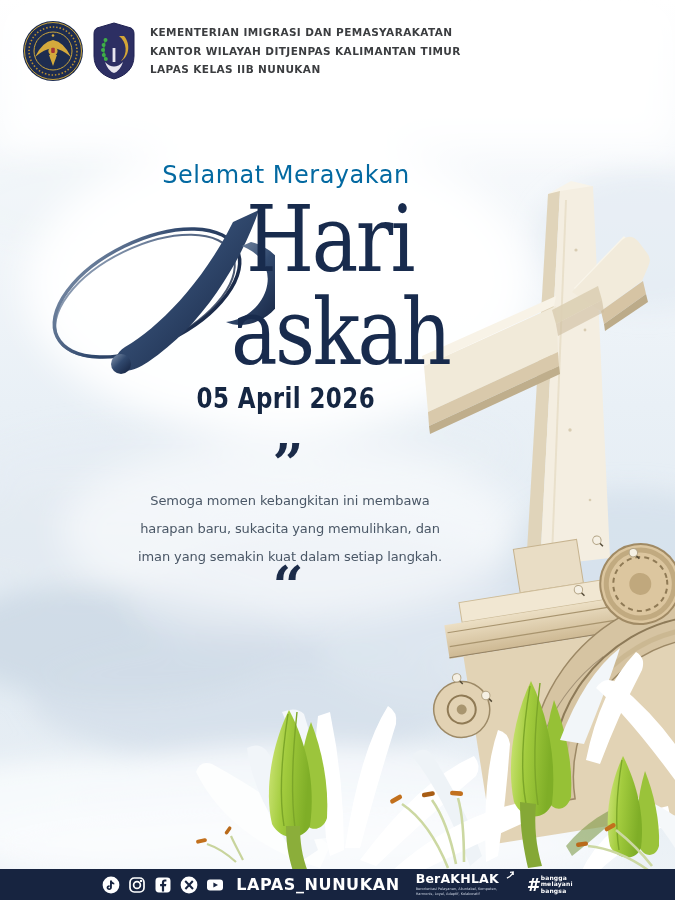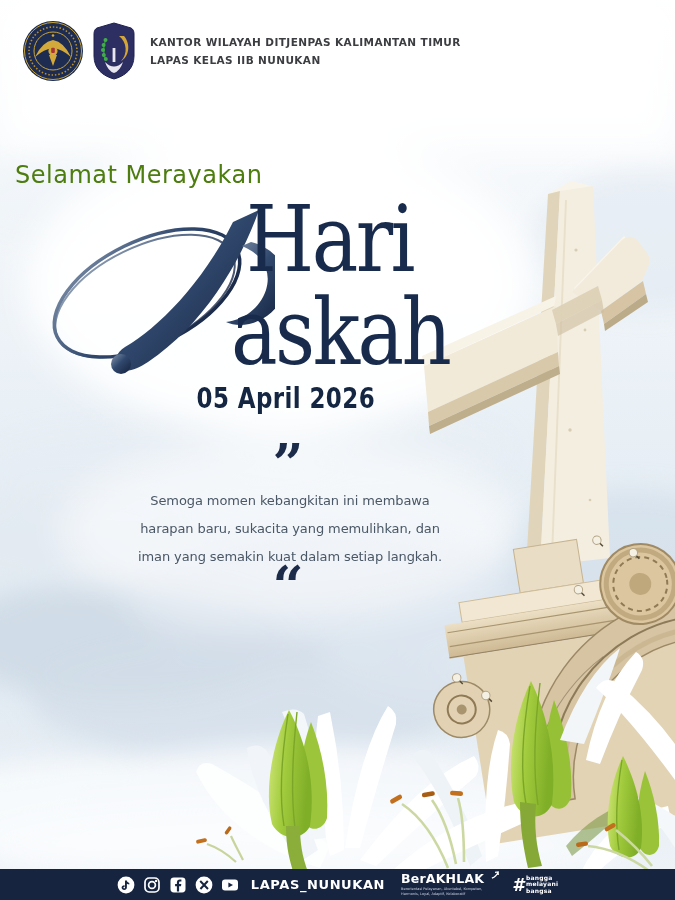--- a/index.html
+++ b/index.html
@@ -8,22 +8,22 @@
   .scene{position:absolute;left:0;top:0;z-index:0;}
 
   
   .hdr{position:absolute;top:20px;left:22px;z-index:5;display:flex;align-items:center;gap:9px;}
   .hdr .lg1{width:62px;height:62px;}
   .hdr .lg2{width:42px;height:58px;}
   .hdr-text{margin-left:6px;}
   .hdr-line{font-size:10.5px;font-weight:bold;color:#3b3d40;letter-spacing:.4px;line-height:18.5px;white-space:nowrap;}
 
   
-  .greeting{position:absolute;top:161px;left:0;width:572px;z-index:5;
-            font-size:24px;font-weight:500;color:#4d7c0f;letter-spacing:.5px;padding-left:15px;}
+  .greeting{position:absolute;top:161px;left:0;width:572px;text-align:center;z-index:5;
+            font-size:24px;font-weight:500;color:#0369a1;letter-spacing:.5px;}
   .p-svg{position:absolute;left:30px;top:196px;z-index:5;}
   .serifword{position:absolute;z-index:6;font-family:"DejaVu Serif",serif;color:#182b4d;
              font-size:92px;line-height:92px;letter-spacing:-3px;transform:scaleX(.85);transform-origin:left top;white-space:nowrap;}
   .hari{left:246px;top:194px;}
   .askah{left:231px;top:287px;}
   .datewrap{position:absolute;top:382px;left:0;width:572px;text-align:center;z-index:5;text-decoration:underline;}
   .date{display:inline-block;transform:scaleX(.82);font-size:28px;font-weight:bold;color:#152642;letter-spacing:.5px;}
 
   
   .qmark{position:absolute;left:0;width:576px;text-align:center;z-index:5;
@@ -32,21 +32,21 @@
   .q-close{top:566px;}
   .q-text{position:absolute;top:487px;left:60px;width:460px;text-align:center;z-index:5;
           font-size:13px;font-weight:500;color:#4a5766;line-height:28px;letter-spacing:-.1px;}
 
   .sr{position:absolute;width:1px;height:1px;overflow:hidden;clip-path:inset(50%);white-space:nowrap;}
 
   
   .bar{position:absolute;left:0;right:0;bottom:0;height:31px;background:#172440;z-index:10;
        display:flex;align-items:center;justify-content:center;gap:8px;}
   .sicon{width:18px;height:18px;display:block;}
-  .handle{color:#fff;font-size:13px;font-weight:bold;letter-spacing:.6px;margin:0 4px;}
+  .handle{color:#fff;font-size:16px;font-weight:bold;letter-spacing:.6px;margin:0 4px;}
   .bak{display:flex;flex-direction:column;line-height:1;margin-left:4px;}
   .bak-top{display:flex;align-items:flex-start;gap:6px;}
   .bak-label{color:#fff;font-size:12.5px;font-weight:bold;letter-spacing:.2px;}
   .bak-swoosh{width:9px;height:9px;margin-left:1px;margin-top:-2px;}
   .bak-tag{font-size:3.5px;color:#c9d1df;line-height:4.2px;margin-top:1.5px;}
   .bangga{display:flex;align-items:center;gap:2px;margin-left:4px;}
   .hash{color:#fff;font-size:17px;font-weight:bold;font-style:italic;}
   .bangga-words{display:flex;flex-direction:column;}
   .bw{color:#fff;font-size:6px;font-weight:bold;line-height:6.4px;letter-spacing:.2px;}
 </style>
@@ -246,20 +246,21 @@
       <path d="M 13 17 Q 9 26 12 37" fill="none" stroke="#2f8a3c" stroke-width="1.6"></path>
       <circle cx="12.5" cy="18" r="2" fill="#3fae49"></circle>
         <circle cx="10.6" cy="23" r="2" fill="#3fae49"></circle>
       <circle cx="10" cy="28" r="2" fill="#3fae49"></circle>
         <circle cx="10.8" cy="33" r="2" fill="#3fae49"></circle>
       <circle cx="12.8" cy="37" r="2" fill="#3fae49"></circle>
       <rect x="19.6" y="26" width="2.8" height="14" fill="#e8e6ef"></rect>
       <path d="M 12 40 Q 21 49 30 40 Q 27 49 21 51 Q 15 49 12 40 Z" fill="#e8e6ef"></path>
     </svg>
     <div class="hdr-text">
+      <div class="hdr-line">KEMENTERIAN IMIGRASI DAN PEMASYARAKATAN</div>
       <div class="hdr-line">KANTOR WILAYAH DITJENPAS KALIMANTAN TIMUR</div>
       <div class="hdr-line">LAPAS KELAS IIB NUNUKAN</div>
     </div>
   </div>
 
   <div class="greeting">Selamat Merayakan</div>
 
   <svg class="p-svg" width="245" height="200" viewBox="0 0 245 200" aria-hidden="true">
     <ellipse cx="117" cy="97" rx="100" ry="52" transform="rotate(-26 117 97)" fill="none" stroke="url(#pG2)" stroke-width="3.5"></ellipse>
     <ellipse cx="115" cy="100" rx="97" ry="49" transform="rotate(-26 115 100)" fill="none" stroke="url(#pG2)" stroke-width="2" opacity=".8"></ellipse>

